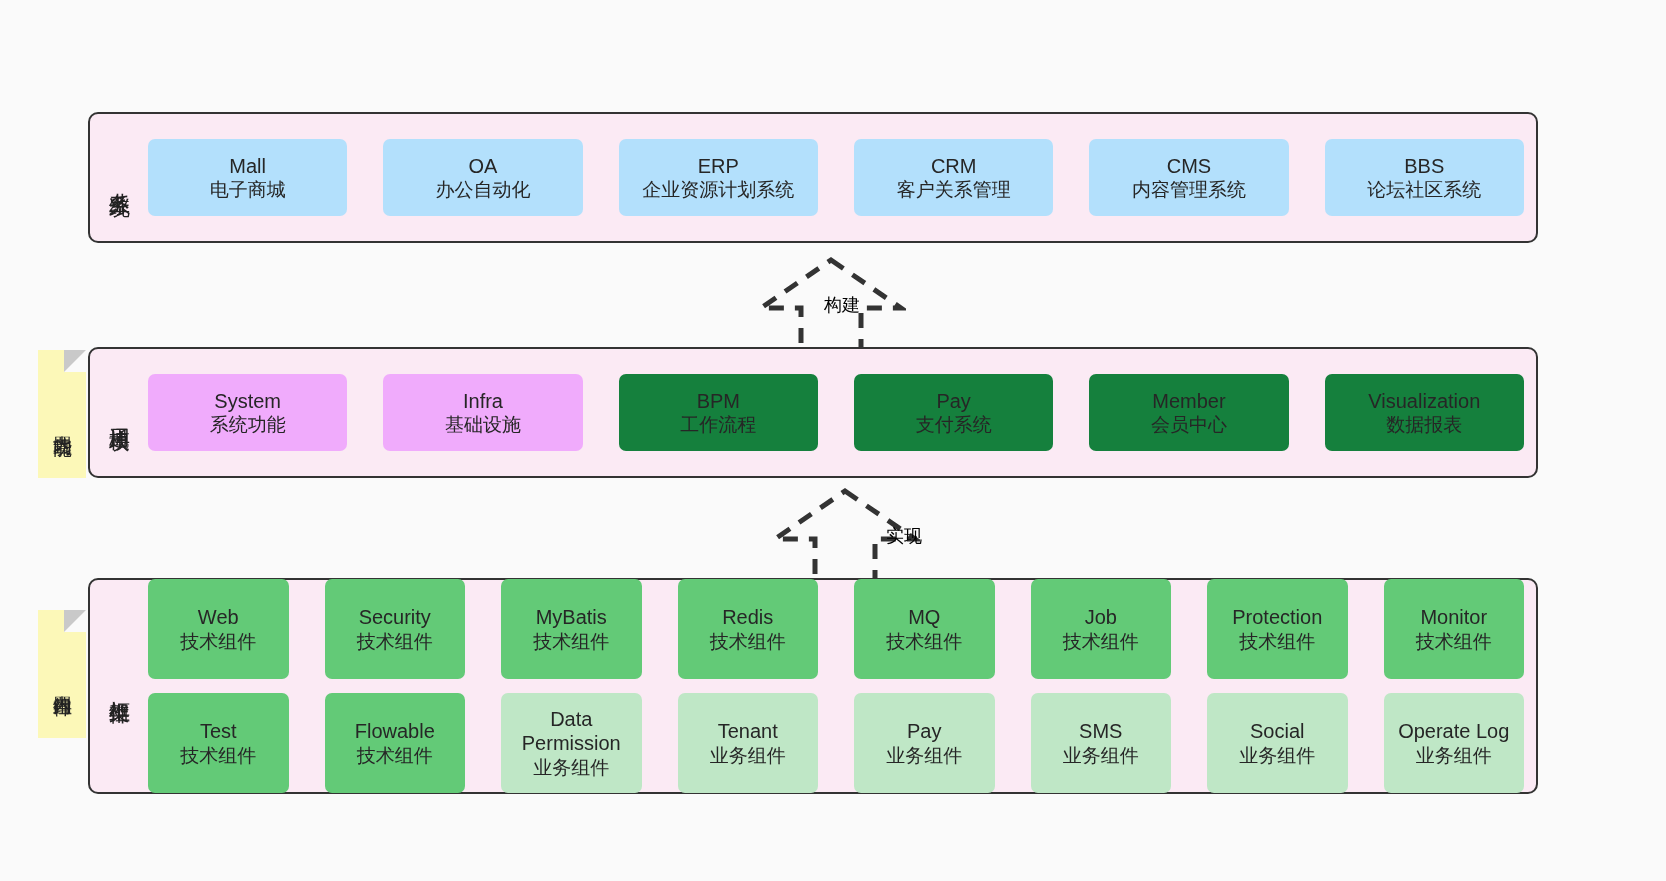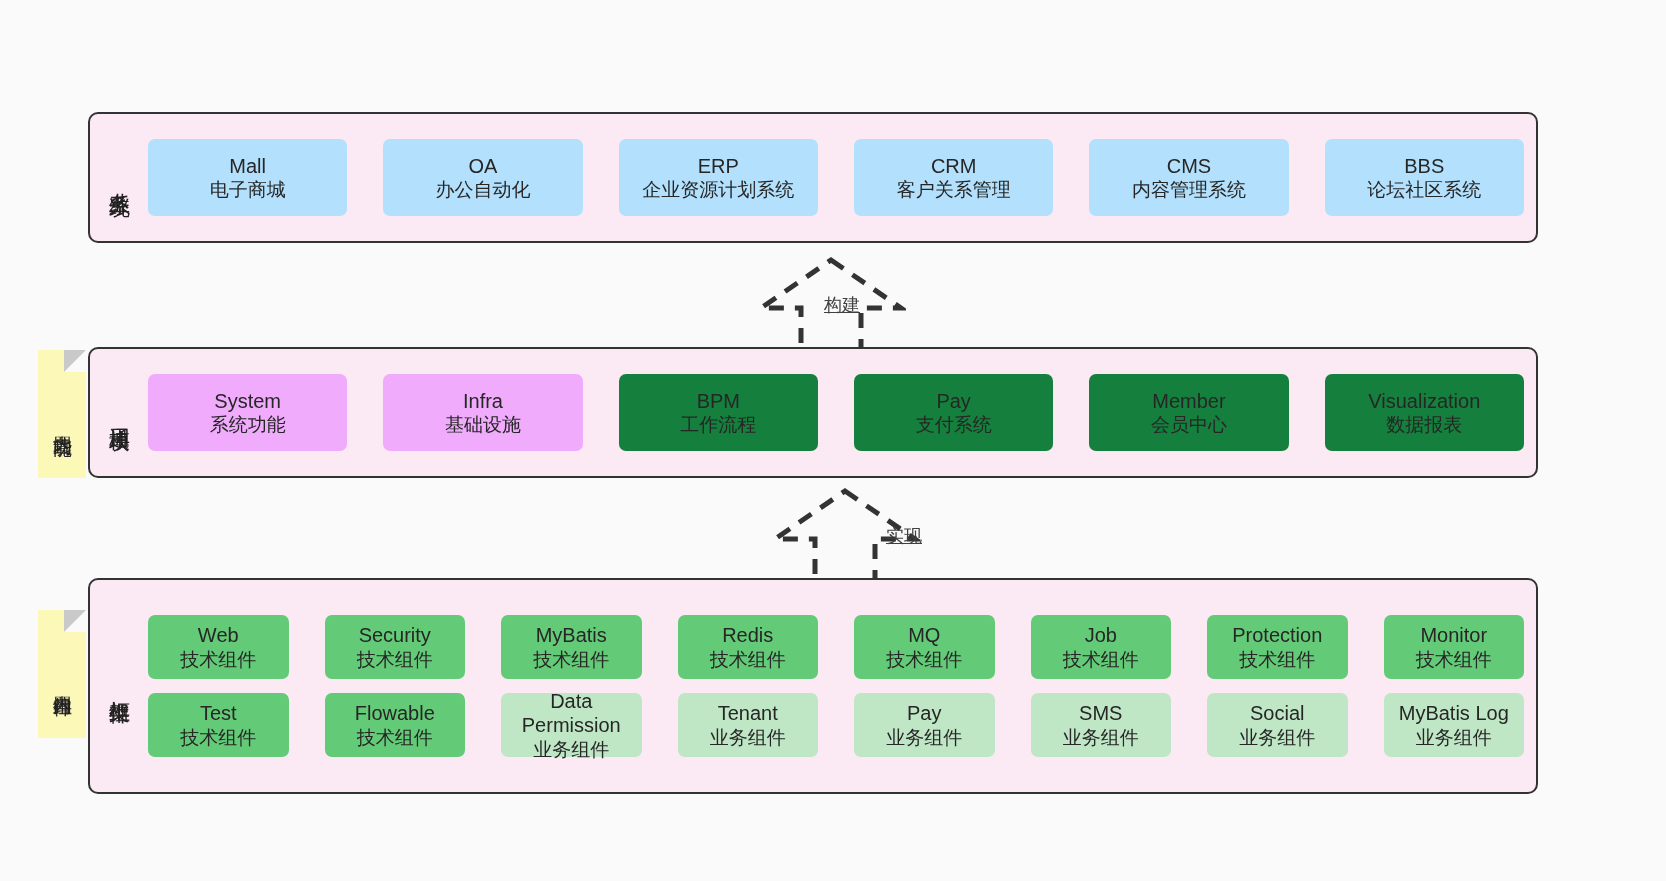--- a/index.html
+++ b/index.html
@@ -77,21 +77,21 @@
   .c-green      { background: #63ca77; }
   .c-lightgreen { background: #bfe7c6; }
 
   
   #layer-business  { left: 88px;  top: 112px; width: 1450px; height: 131px; }
   #layer-common    { left: 88px;  top: 347px; width: 1450px; height: 131px; }
   #layer-framework { left: 88px;  top: 578px; width: 1450px; height: 216px; }
 
   #layer-business  .card,
   #layer-common    .card { height: 77px; }
-  #layer-framework .card { height: 64px; }
+  #layer-framework .card { height: 100px; }
 
   
   .sticky {
     position: absolute;
     width: 48px;
     background: #fcf8b8;
     display: flex;
     align-items: center;
     justify-content: center;
     font-size: 19px;
@@ -118,25 +118,24 @@
   
   .arrow {
     position: absolute;
     width: 150px;
     height: 96px;
   }
   .arrow svg { display: block; width: 150px; height: 96px; }
   .arrow-label {
     position: absolute;
     font-size: 18px;
-    color: #404040;
+    color: #000000;
     background: transparent;
     white-space: nowrap;
     user-select: none;
-    text-decoration: underline;
   }
   #arrow-build  { left: 756px; top: 256px; }
   #arrow-impl   { left: 770px; top: 487px; }
   #arrow-build .arrow-label  { left: 68px;  top: 37px; }
   #arrow-impl  .arrow-label  { left: 68px;  top: 37px; margin-left: 48px; }
 </style>
 </head>
 <body>
 
 <div id="canvas">
@@ -283,21 +282,21 @@
         </div>
         <div class="card c-lightgreen">
           <span class="title">SMS</span>
           <span class="sub">业务组件</span>
         </div>
         <div class="card c-lightgreen">
           <span class="title">Social</span>
           <span class="sub">业务组件</span>
         </div>
         <div class="card c-lightgreen">
-          <span class="title">MyBatis Log</span>
+          <span class="title">Operate Log</span>
           <span class="sub">业务组件</span>
         </div>
       </div>
 
     </div>
   </div>
 
 </div>
 
 </body></html>

